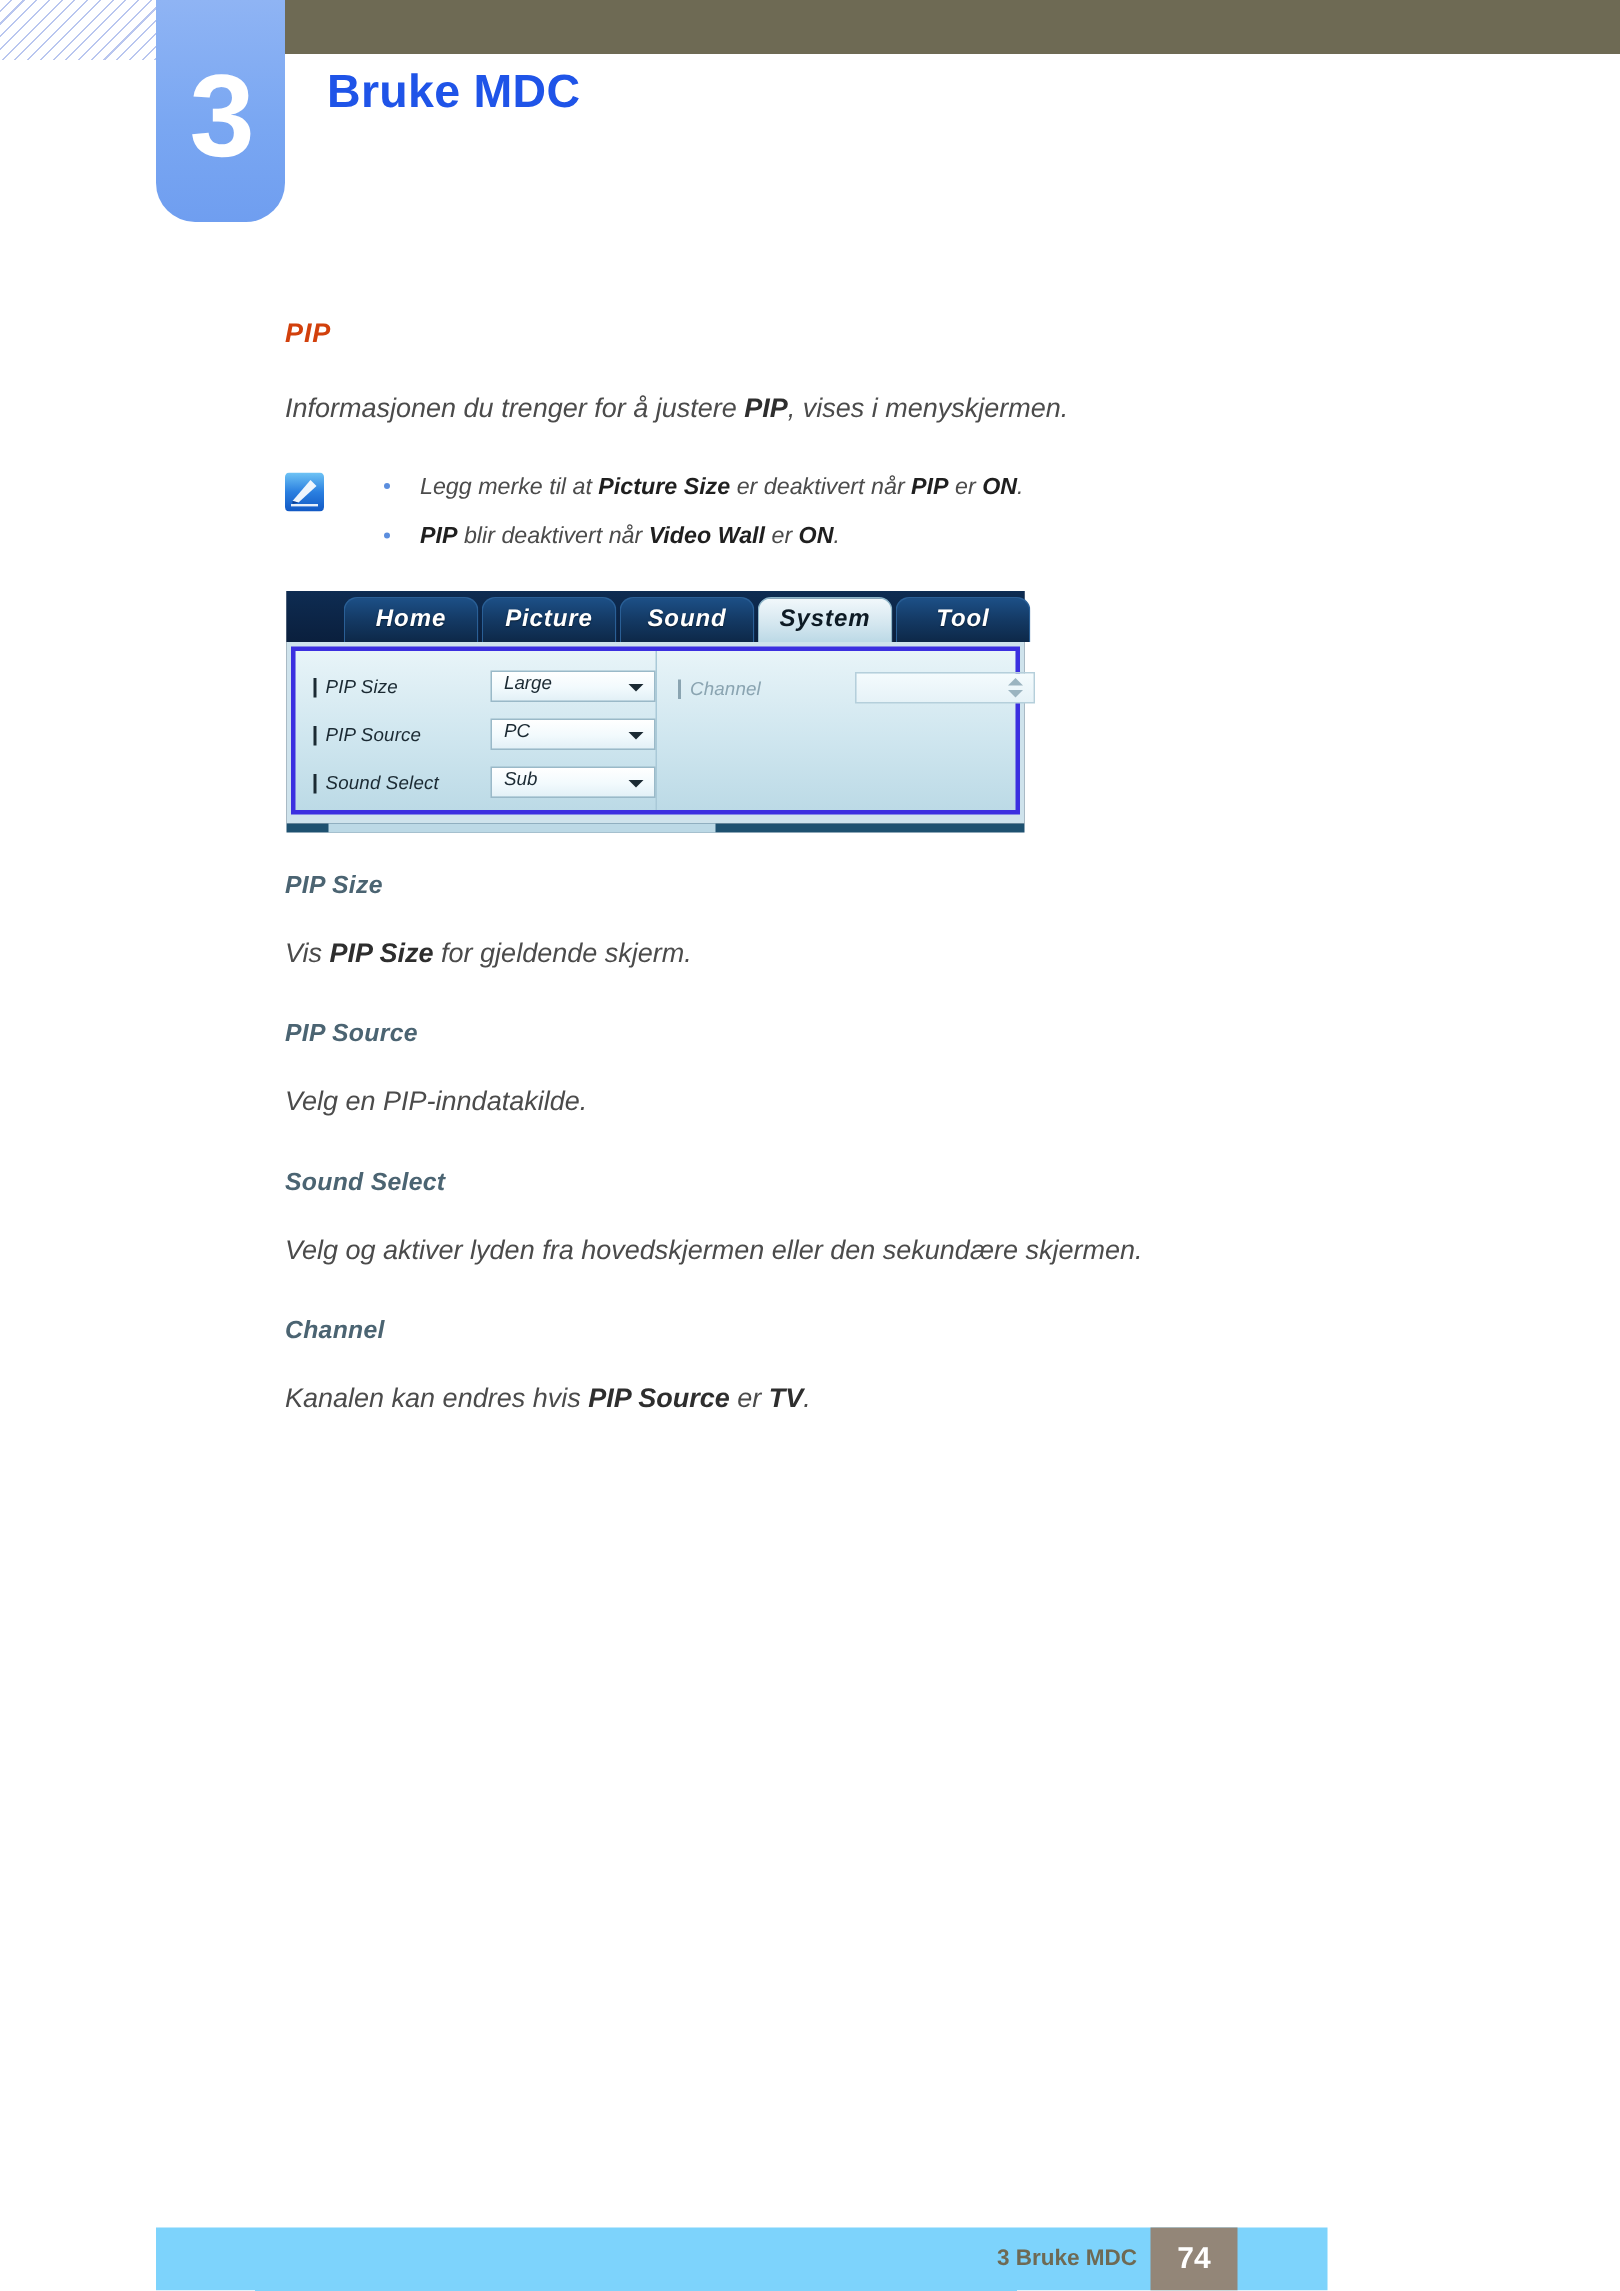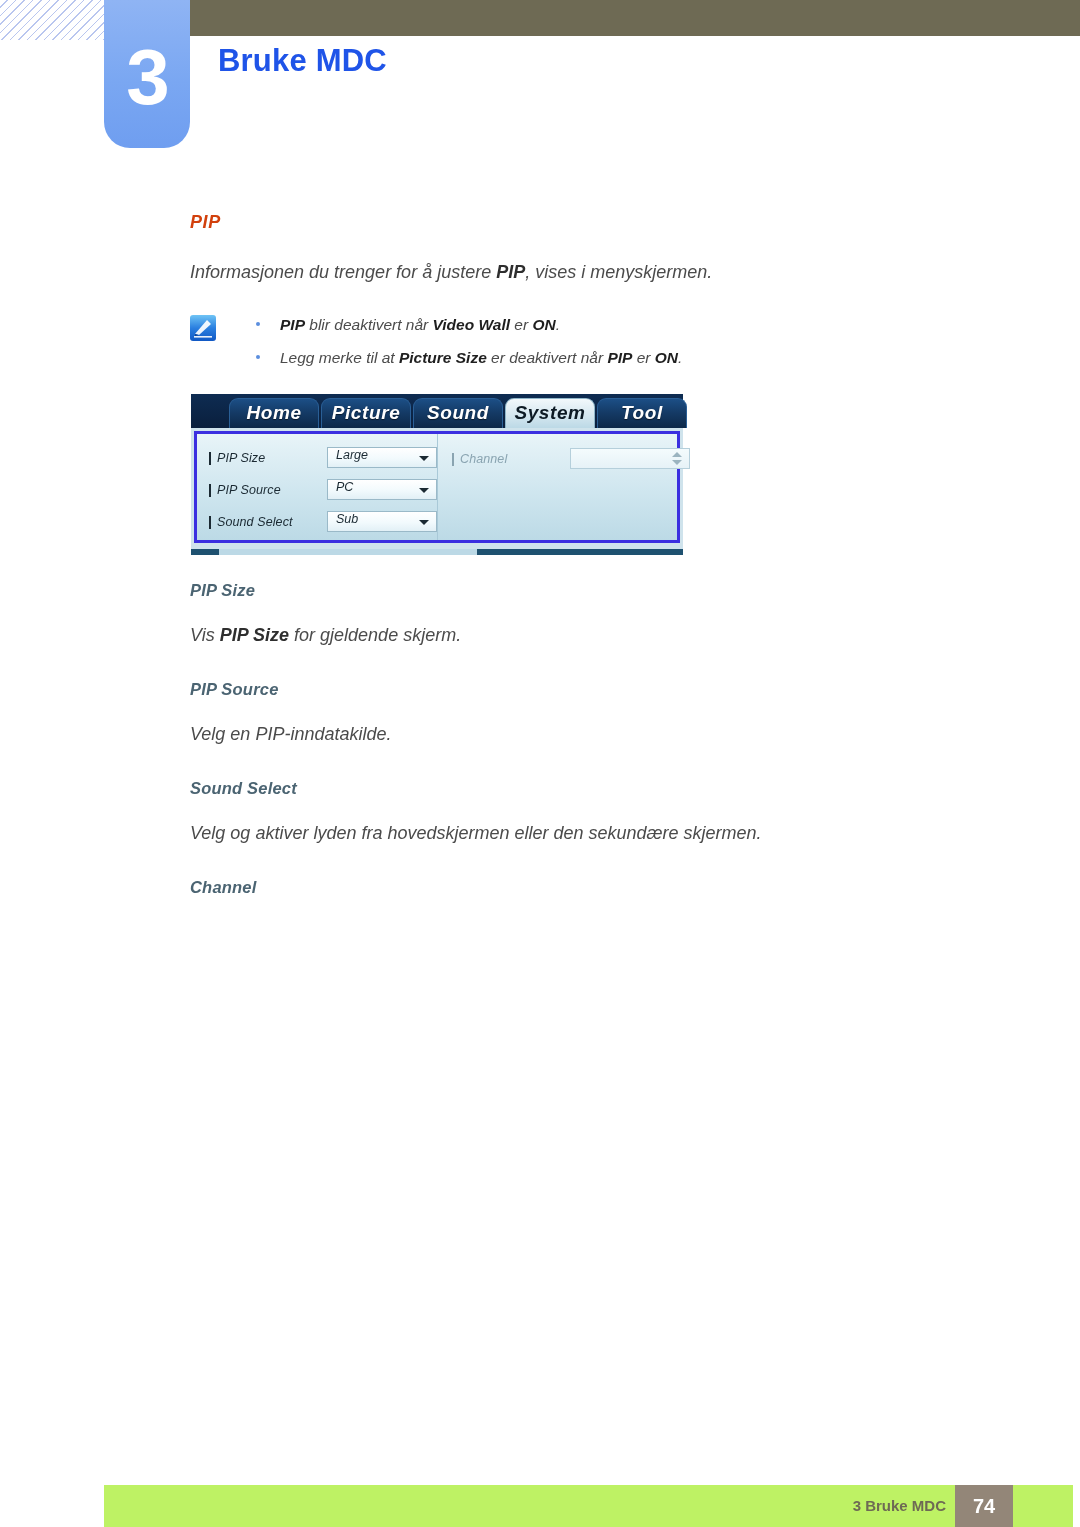--- a/index.html
+++ b/index.html
@@ -145,21 +145,21 @@
   .tab {
     position: relative;
     height: 30px;
     min-width: 90px;
     padding: 0 8px;
     margin-right: 2px;
     border-top-left-radius: 9px;
     border-top-right-radius: 9px;
     background: linear-gradient(180deg, #1c4f86 0%, #143a65 48%, #0d2848 100%);
     color: #ffffff;
-    font-size: 19px;
+    font-size: 16px;
     font-weight: 700;
     letter-spacing: 0.6px;
     display: flex;
     align-items: center;
     justify-content: center;
     text-shadow: 0 1px 1px rgba(0,0,0,0.55);
     border: 1px solid #2a5f96;
     border-bottom: none;
   }
 
@@ -283,22 +283,22 @@
     font-weight: 700;
     color: #4b6472;
     margin-bottom: 22px;
     letter-spacing: 0.2px;
   }
 
   
   .footer {
     position: absolute;
     left: 104px; bottom: 0;
-    width: 969px; height: 42px;
-    background: #bef264;
+    width: 781px; height: 42px;
+    background: #7dd3fc;
   }
   .footer-label {
     position: absolute;
     right: 127px; top: 12px;
     font-size: 15px;
     font-weight: 700;
     color: #6e6a54;
   }
   .page-num {
     position: absolute;
@@ -345,24 +345,24 @@
           </linearGradient>
         </defs>
         <rect x="0" y="0" width="26" height="26" rx="3" fill="url(#ng)"></rect>
         <path d="M5 19 L17 5 L21 9 L9 20 Z" fill="#ffffff" opacity="0.92"></path>
         <path d="M5 19 L9 20 L5 21 Z" fill="#0b3f93"></path>
         <rect x="4" y="21" width="18" height="1.6" fill="#ffffff" opacity="0.9"></rect>
       </svg>
 
       <ul class="note-list">
         <li>
-          <span class="bullet"></span><b>PIP</b><span> blir deaktivert når </span><b>Video Wall</b><span> er </span><b>ON</b><span>.</span>
+          <span class="bullet"></span><span>Legg merke til at </span><b>Picture Size</b><span> er deaktivert når </span><b>PIP</b><span> er </span><b>ON</b><span>.</span>
         </li>
         <li>
-          <span class="bullet"></span><span>Legg merke til at </span><b>Picture Size</b><span> er deaktivert når </span><b>PIP</b><span> er </span><b>ON</b><span>.</span>
+          <span class="bullet"></span><b>PIP</b><span> blir deaktivert når </span><b>Video Wall</b><span> er </span><b>ON</b><span>.</span>
         </li>
       </ul>
     </div>
 
     <div class="shot">
 
       <div class="tabbar">
         <div class="tab">Home</div>
         <div class="tab">Picture</div>
         <div class="tab">Sound</div>
@@ -435,20 +435,23 @@
 
     <div class="sub">
       <div class="sub-h">Sound Select</div>
       <div class="body-text">
         <span>Velg og aktiver lyden fra hovedskjermen eller den sekundære skjermen.</span>
       </div>
     </div>
 
     <div class="sub">
       <div class="sub-h">Channel</div>
+      <div class="body-text">
+        <span>Kanalen kan endres hvis </span><b>PIP Source</b><span> er </span><b>TV</b><span>.</span>
+      </div>
     </div>
 
   </div>
 
   <div class="footer">
     <span class="footer-label">3 Bruke MDC</span>
     <span class="page-num">74</span>
   </div>
 
 </div>

